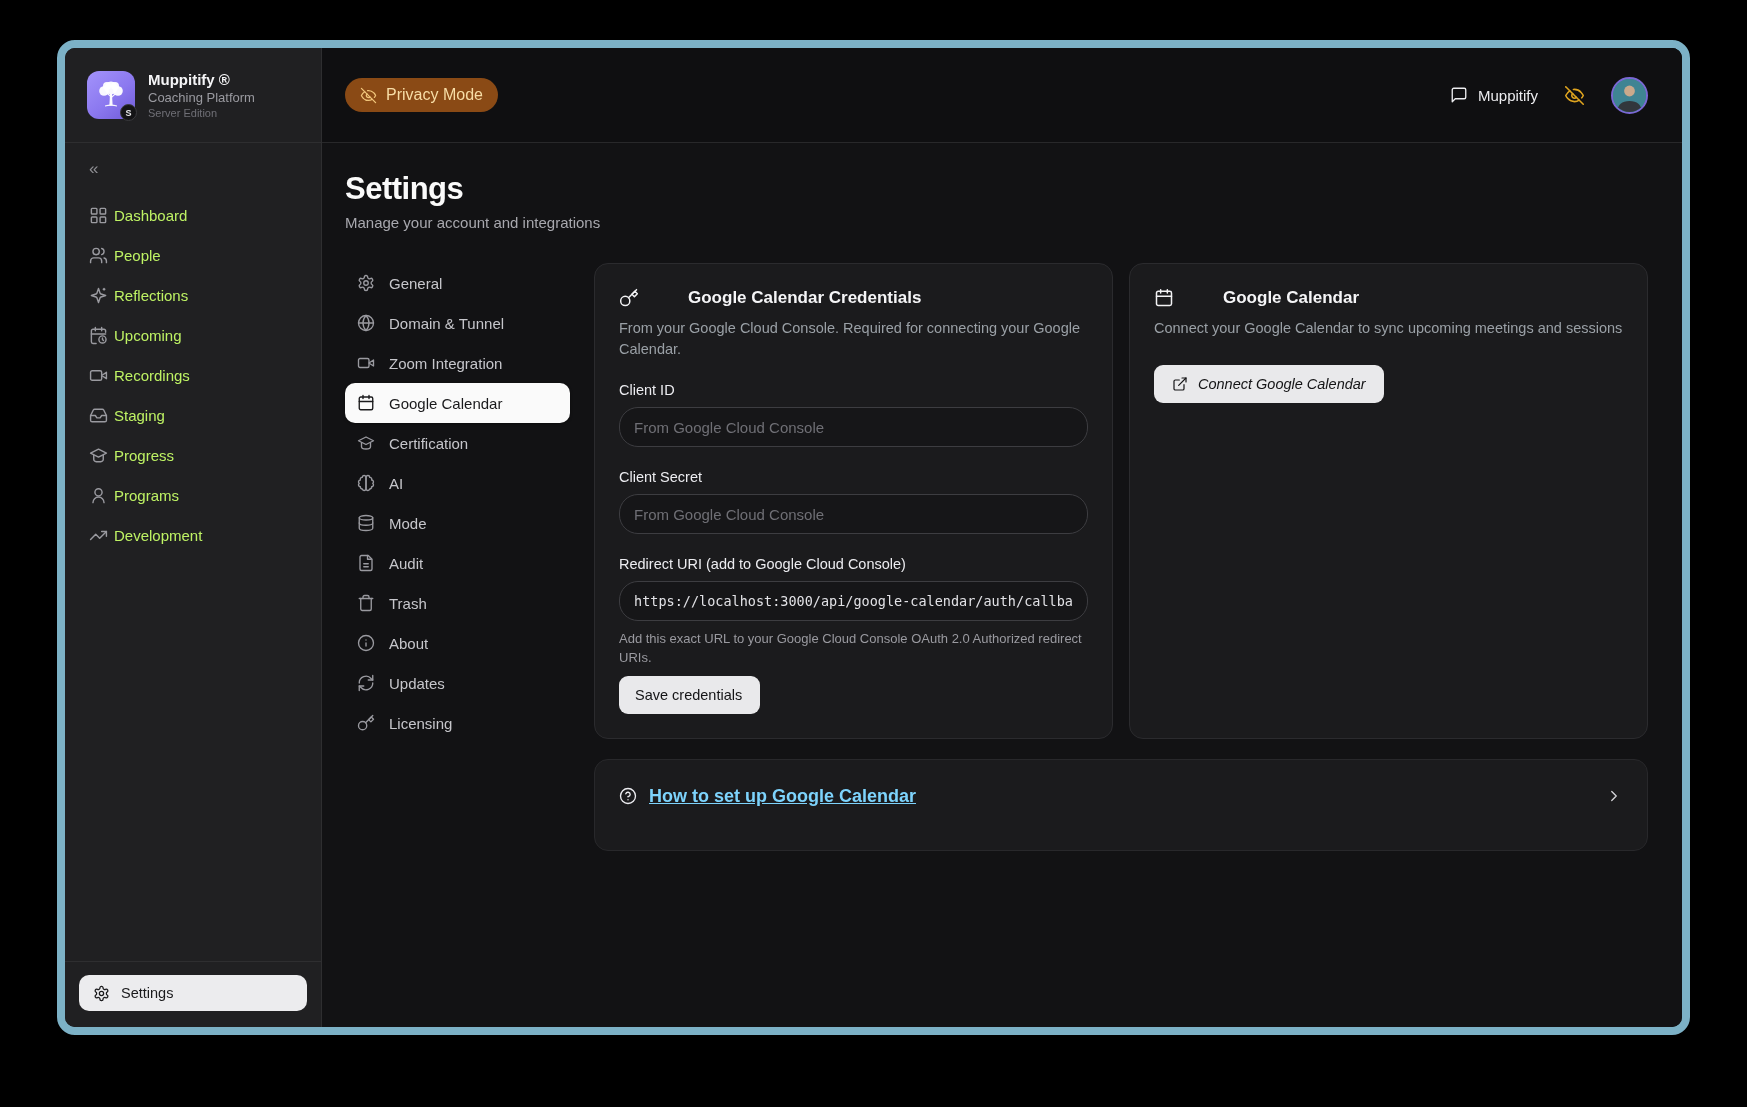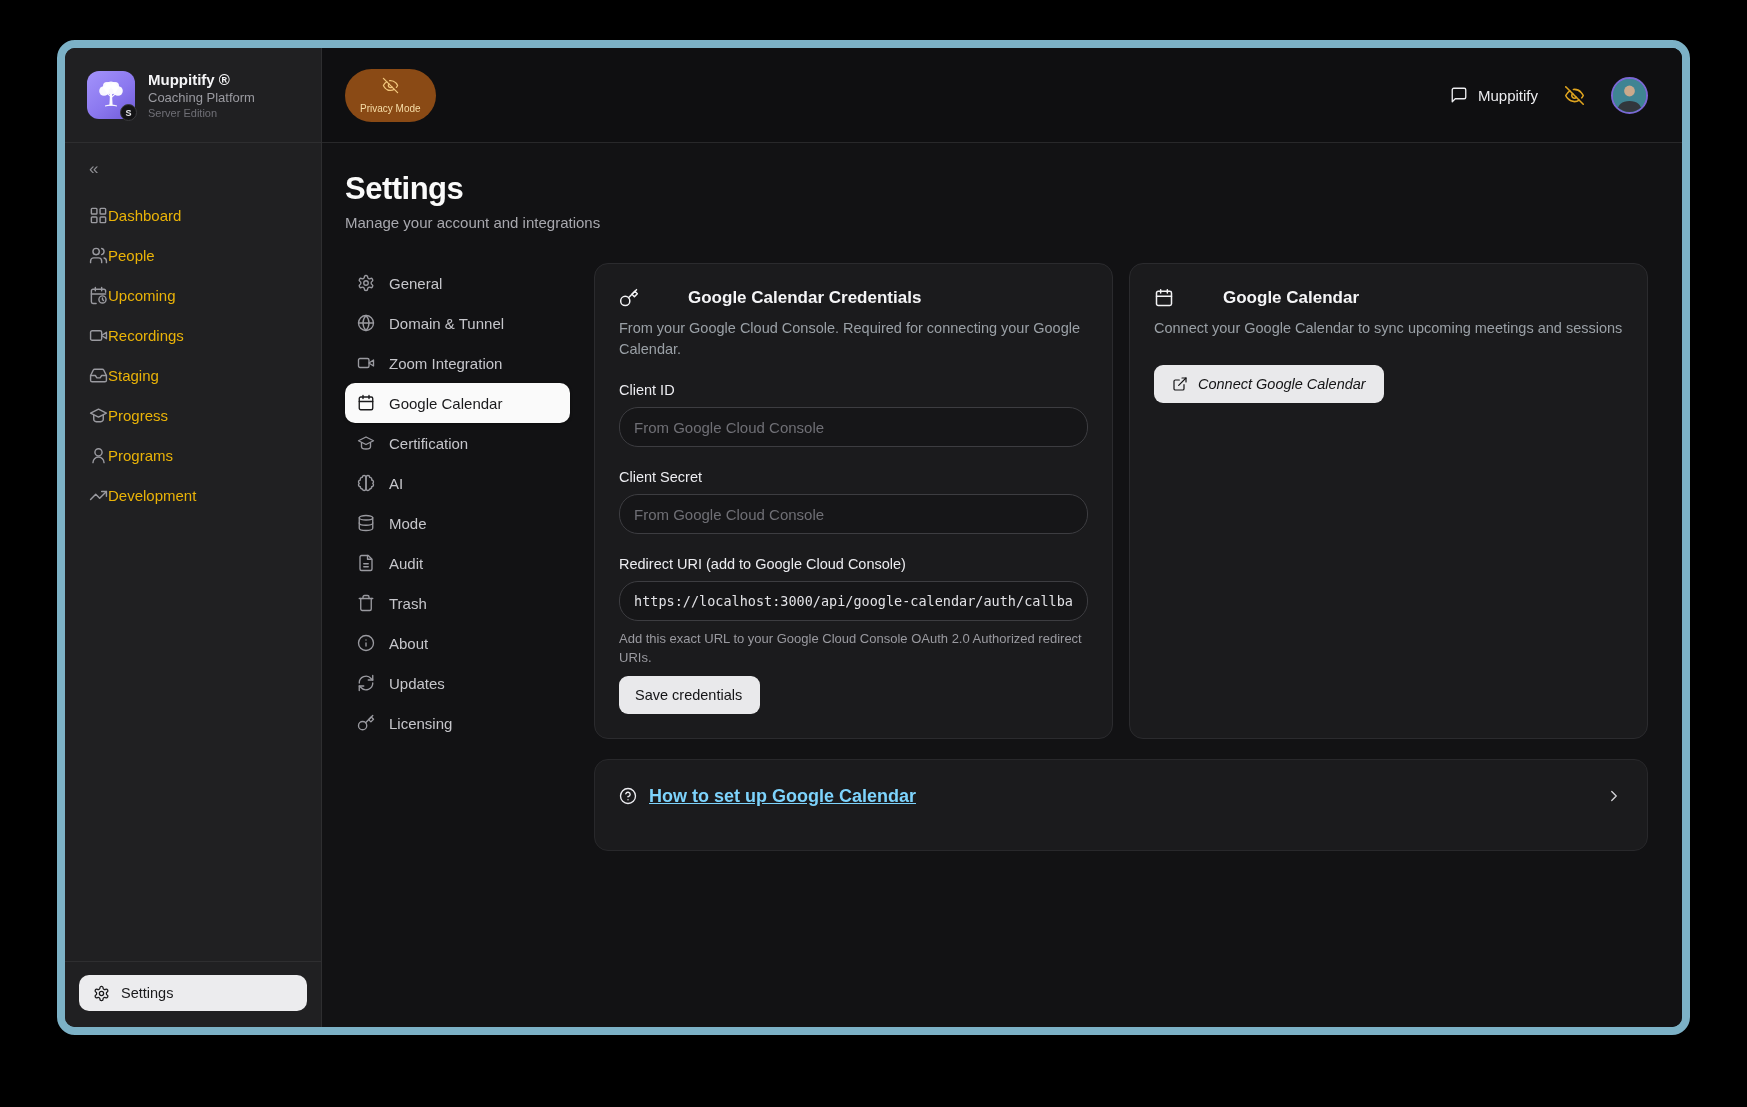--- a/index.html
+++ b/index.html
@@ -22,37 +22,37 @@
     border-radius:50%; background:#141416; border:1px solid #3a3a3e; color:#e8e8ea;
     font-size:9px; font-weight:bold; display:flex; align-items:center; justify-content:center; }
   .brand-name { font-size:15px; font-weight:bold; color:#f5f5f7; }
   .brand-sub { font-size:13px; color:#9a9aa0; margin-top:2px; }
   .brand-edition { font-size:11px; color:#6f6f76; margin-top:2px; }
 
   .collapse-btn { margin:16px 0 4px 24px; color:#8e8e93; font-size:17px; cursor:pointer;
     width:20px; }
 
   .side-nav { margin-top:12px; }
-  .nav-item { height:40px; display:flex; align-items:center; gap:0; padding:0 24px;
-    color:#eab308; font-size:15px; cursor:pointer; }
+  .nav-item { height:40px; display:flex; align-items:center; gap:6px; padding:0 24px;
+    color:#bef264; font-size:15px; cursor:pointer; }
   .nav-item .icn { width:19px; height:19px; color:#9a9aa0; flex:none; display:flex; }
   .icn svg { width:100%; height:100%; }
 
   .sidebar-footer { margin-top:auto; border-top:1px solid #2e2e30; padding:13px 14px 16px; }
   .settings-pill { height:36px; border-radius:10px; background:#ececee; color:#1a1a1c;
     display:flex; align-items:center; gap:11px; padding:0 14px; font-size:14.5px;
     font-weight:500; cursor:pointer; }
   .settings-pill .icn { width:17px; height:17px; color:#1a1a1c; }
 
   
   .main { flex:1; display:flex; flex-direction:column; background:#121214; min-width:0; }
   .topbar { height:95px; flex:none; background:#0f0f11; border-bottom:1px solid #28282a;
     display:flex; align-items:center; justify-content:space-between; padding:0 34px 0 23px; }
   .privacy-badge { display:inline-flex; align-items:center; gap:9px; background:#8a4a15;
-    border-radius:999px; padding:8px 15px; color:#f7dda6; font-size:10px; cursor:default;flex-direction:column; }
+    border-radius:999px; padding:8px 15px; color:#f7dda6; font-size:16px; cursor:default; }
   .privacy-badge .icn { width:17px; height:17px; color:#f0c479; }
   .topbar-right { display:flex; align-items:center; gap:26px; }
   .feedback-btn { display:flex; align-items:center; gap:10px; color:#ececef; font-size:15px;
     cursor:pointer; }
   .feedback-btn .icn { width:18px; height:18px; }
   .privacy-eye { width:21px; height:21px; color:#dfa41f; display:flex; cursor:pointer; }
   .avatar { width:37px; height:37px; border-radius:50%; border:2px solid #7a68d4;
     overflow:hidden; cursor:pointer; background:#3f8493; }
 
   .content { padding:28px 34px 0 23px; flex:1; }
@@ -151,20 +151,29 @@
               <circle cx="9" cy="7" r="4"></circle>
               <path d="M22 21v-2a4 4 0 0 0-3-3.87"></path>
               <path d="M16 3.13a4 4 0 0 1 0 7.75"></path>
             </svg>
           </span>
           <span>People</span>
         </div>
         <div class="nav-item">
           <span class="icn">
             <svg viewBox="0 0 24 24" fill="none" stroke="currentColor" stroke-width="1.8" stroke-linecap="round" stroke-linejoin="round">
+              <path d="M12 3l1.9 5.8a2 2 0 0 0 1.3 1.3L21 12l-5.8 1.9a2 2 0 0 0-1.3 1.3L12 21l-1.9-5.8a2 2 0 0 0-1.3-1.3L3 12l5.8-1.9a2 2 0 0 0 1.3-1.3L12 3z"></path>
+              <path d="M19 3v2M20 4h-2"></path>
+            </svg>
+          </span>
+          <span>Reflections</span>
+        </div>
+        <div class="nav-item">
+          <span class="icn">
+            <svg viewBox="0 0 24 24" fill="none" stroke="currentColor" stroke-width="1.8" stroke-linecap="round" stroke-linejoin="round">
               <path d="M21 8V6a2 2 0 0 0-2-2H5a2 2 0 0 0-2 2v14a2 2 0 0 0 2 2h4"></path>
               <path d="M16 2v4M8 2v4M3 10h18"></path>
               <circle cx="17" cy="17" r="4.5"></circle>
               <path d="M17 15v2l1.3 1.3"></path>
             </svg>
           </span>
           <span>Upcoming</span>
         </div>
         <div class="nav-item">
           <span class="icn">

